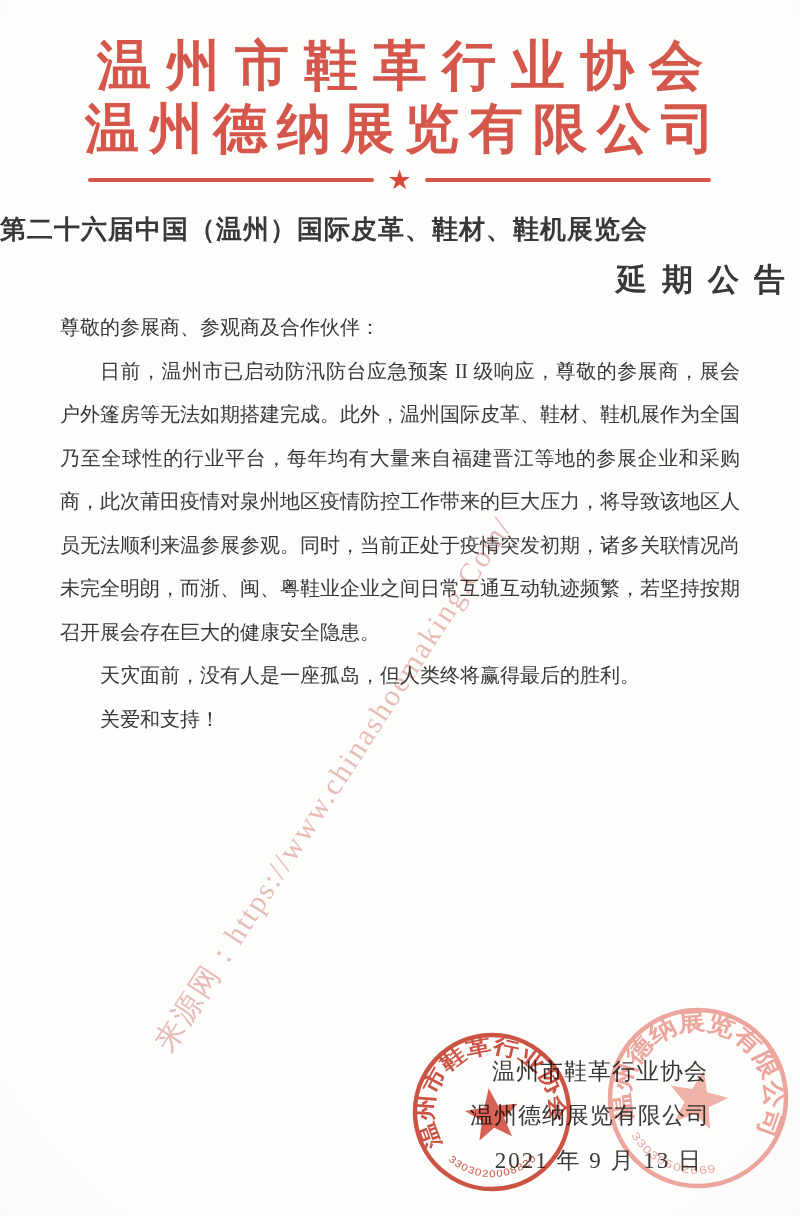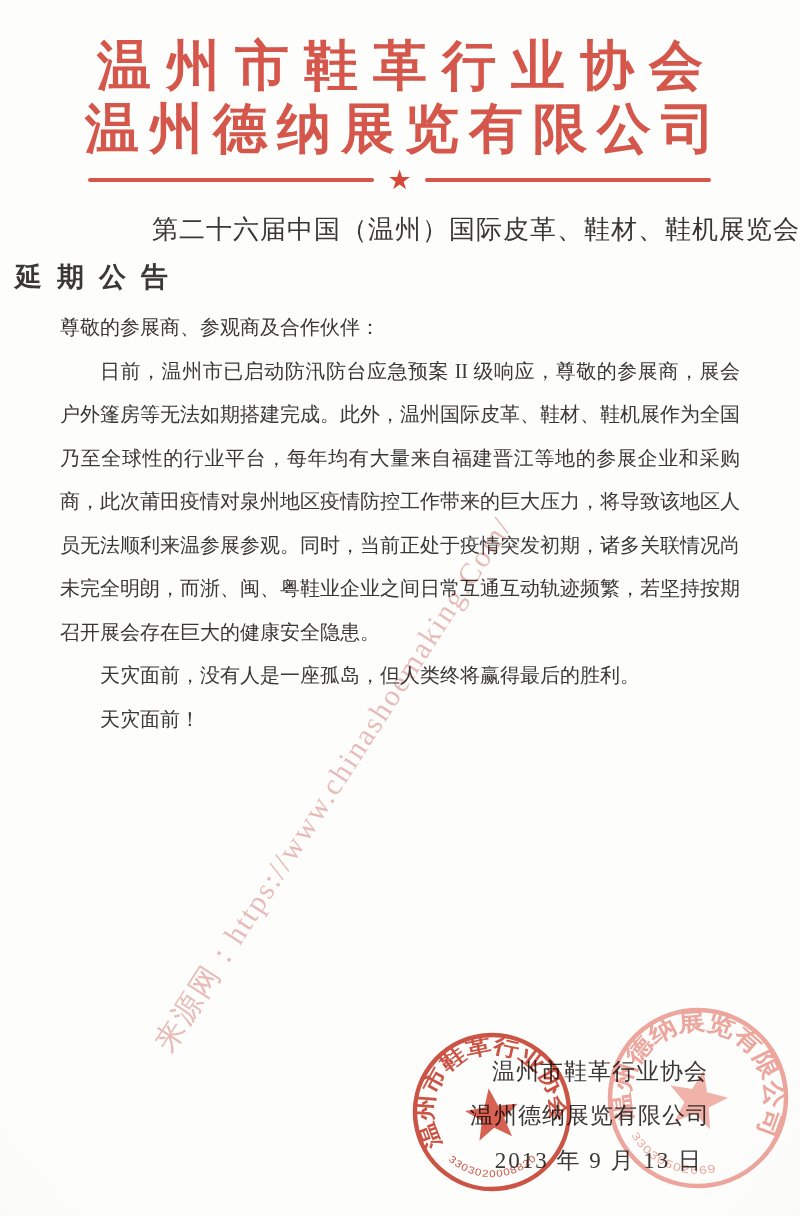--- a/index.html
+++ b/index.html
@@ -31,29 +31,29 @@
   .divider .rule{flex:1;height:4px;background:var(--accent);border-radius:2px;}
   .divider .star{
     flex:0 0 auto;margin:0 13px;
     color:var(--accent-bright);
     font-size:27px;line-height:24px;
     font-family:"DejaVu Sans", sans-serif;
   }
   
   .title-1{
     position:absolute;left:0;width:100%;top:212px;
-    text-align:right;font-weight:normal;
+    text-align:left;font-weight:bold;
     font-size:26px;letter-spacing:1px;
     font-family:"Liberation Sans", sans-serif;
     color:var(--ink);
   }
   .title-2{
     position:absolute;left:0;width:100%;top:259px;
-    text-align:left;font-weight:bold;
-    font-size:27px;letter-spacing:15px;text-indent:15px;
+    text-align:right;font-weight:bold;
+    font-size:31px;letter-spacing:15px;text-indent:15px;
     font-family:Liberation Serif, serif;
     color:var(--ink);
   }
   
   .body{
     position:absolute;left:60px;right:60px;top:306px;
     font-size:20px;line-height:43.5px;
     text-align:justify;
     color:var(--ink);
   }
@@ -111,26 +111,26 @@
     <span class="rule"></span>
   </div>
 
   <div class="title-1">第二十六届中国（温州）国际皮革、鞋材、鞋机展览会</div>
   <div class="title-2">延期公告</div>
 
   <div class="body">
     <p class="salutation">尊敬的参展商、参观商及合作伙伴：</p>
     <p class="para">日前，温州市已启动防汛防台应急预案 II 级响应，尊敬的参展商，展会户外篷房等无法如期搭建完成。此外，温州国际皮革、鞋材、鞋机展作为全国乃至全球性的行业平台，每年均有大量来自福建晋江等地的参展企业和采购商，此次莆田疫情对泉州地区疫情防控工作带来的巨大压力，将导致该地区人员无法顺利来温参展参观。同时，当前正处于疫情突发初期，诸多关联情况尚未完全明朗，而浙、闽、粤鞋业企业之间日常互通互动轨迹频繁，若坚持按期召开展会存在巨大的健康安全隐患。</p>
     <p class="para">天灾面前，没有人是一座孤岛，但人类终将赢得最后的胜利。</p>
-    <p class="para">天灾面前！</p>
+    <p class="para">关爱和支持！</p>
   </div>
 
   <div class="sig sig-1">温州市鞋革行业协会</div>
   <div class="sig sig-2">温州德纳展览有限公司</div>
-  <div class="sig sig-date">2013 年 9 月 13 日</div>
+  <div class="sig sig-date">2021 年 9 月 13 日</div>
 
   <div class="watermark">来源网：https://www.chinashoemaking.Com/</div>
 
   <svg class="stamp stamp-left" width="172" height="172" viewBox="0 0 172 172">
     <defs>
       <path id="arcLT" d="M 32.5,110.9 A 59,59 0 1 1 139.5,110.9" fill="none"></path>
       <path id="arcLB" d="M 35.9,127.6 A 65,65 0 0 0 136.1,127.6" fill="none"></path>
     </defs>
     <circle class="ring" cx="86" cy="86" r="77"></circle>
     <polygon class="star-fill" points="86,62 92.9,80.5 112.6,81.3 97.2,93.6 102.5,112.7 86,101.8 69.5,112.7 74.8,93.6 59.4,81.3 79.1,80.5"></polygon>

